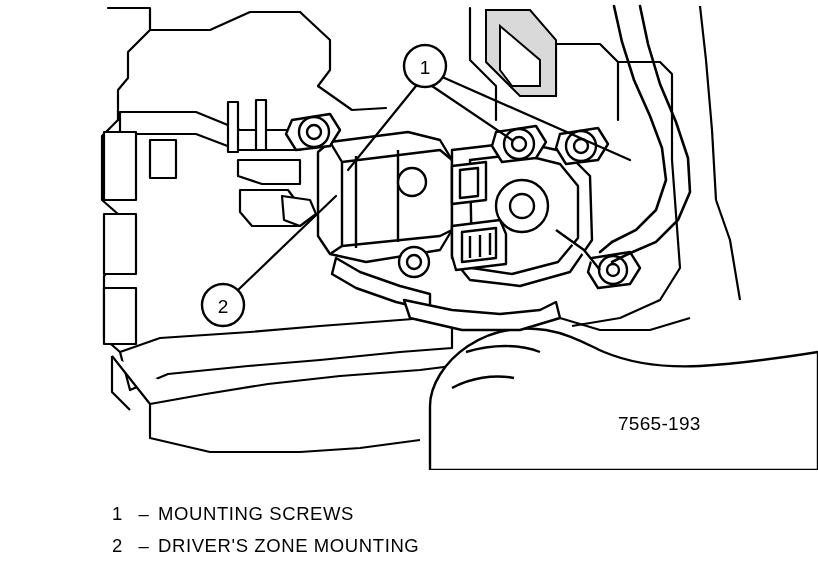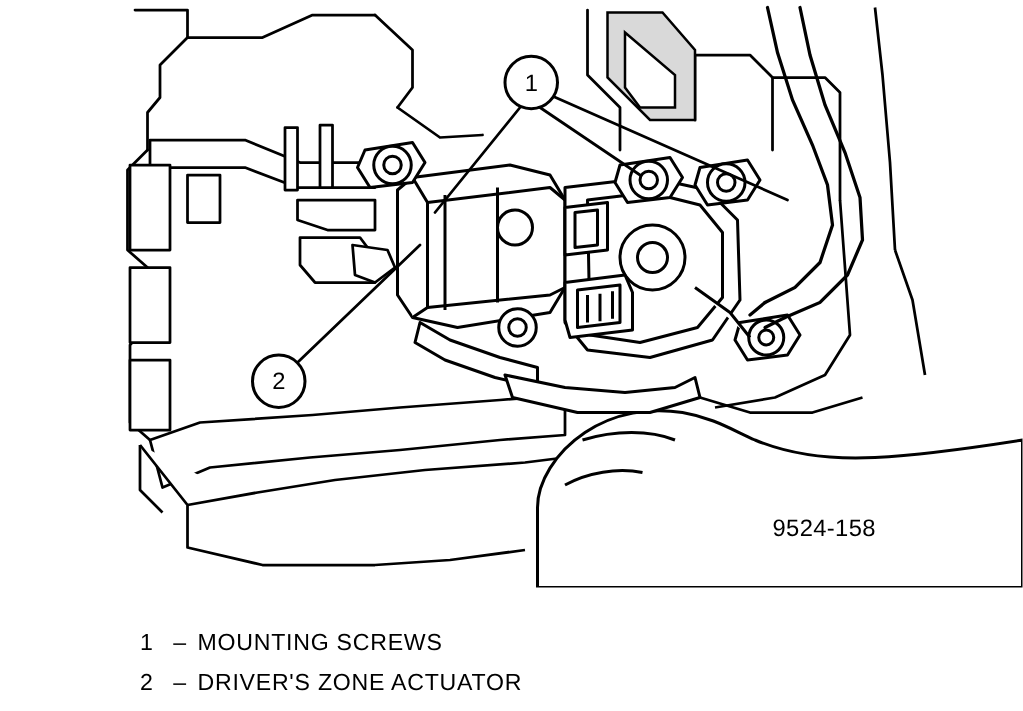--- a/index.html
+++ b/index.html
@@ -201,28 +201,28 @@
         <text class="callout-label" x="425" y="67">1</text>
       </g>
 
       <g>
         <circle cx="223" cy="305" r="21" fill="#ffffff" stroke="#000000" stroke-width="2.4"></circle>
         <text class="callout-label" x="223" y="306">2</text>
       </g>
     </svg>
   </div>
 
-  <div id="figure-number">9524-158</div>
+  <div id="figure-number">7565-193</div>
 
   <div id="legend">
     <div class="legend-row">
       <span class="legend-key">1</span>
       <span class="legend-dash">–</span>
       <span class="legend-text">MOUNTING SCREWS</span>
     </div>
     <div class="legend-row">
       <span class="legend-key">2</span>
       <span class="legend-dash">–</span>
-      <span class="legend-text">DRIVER'S ZONE ACTUATOR</span>
+      <span class="legend-text">DRIVER'S ZONE MOUNTING</span>
     </div>
   </div>
 
 </div>
 
 </body></html>

